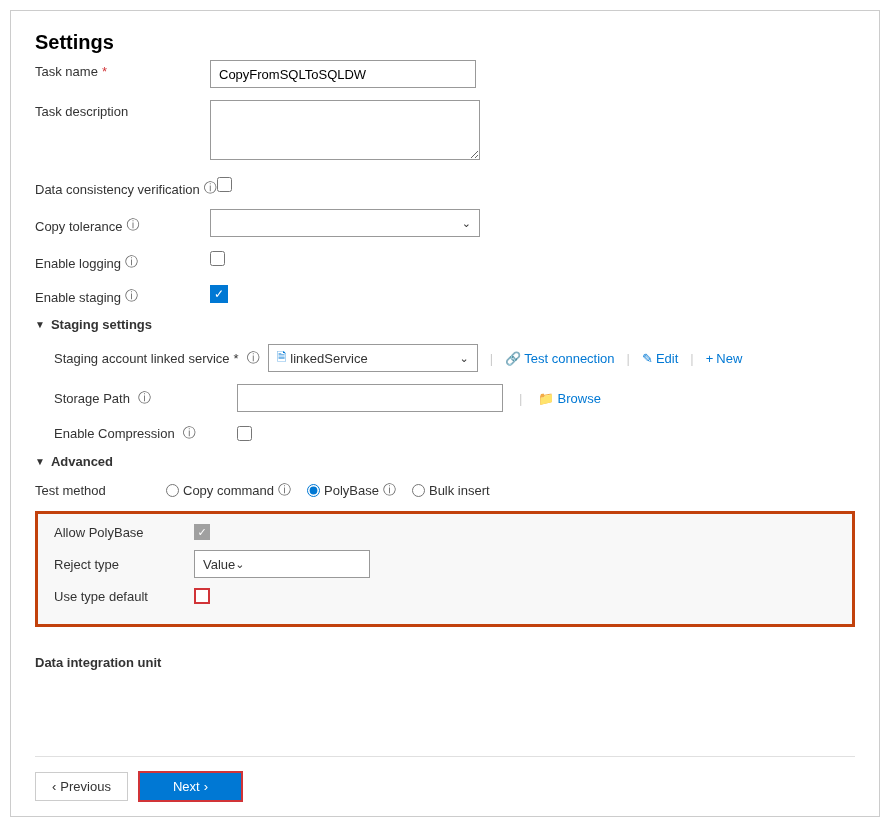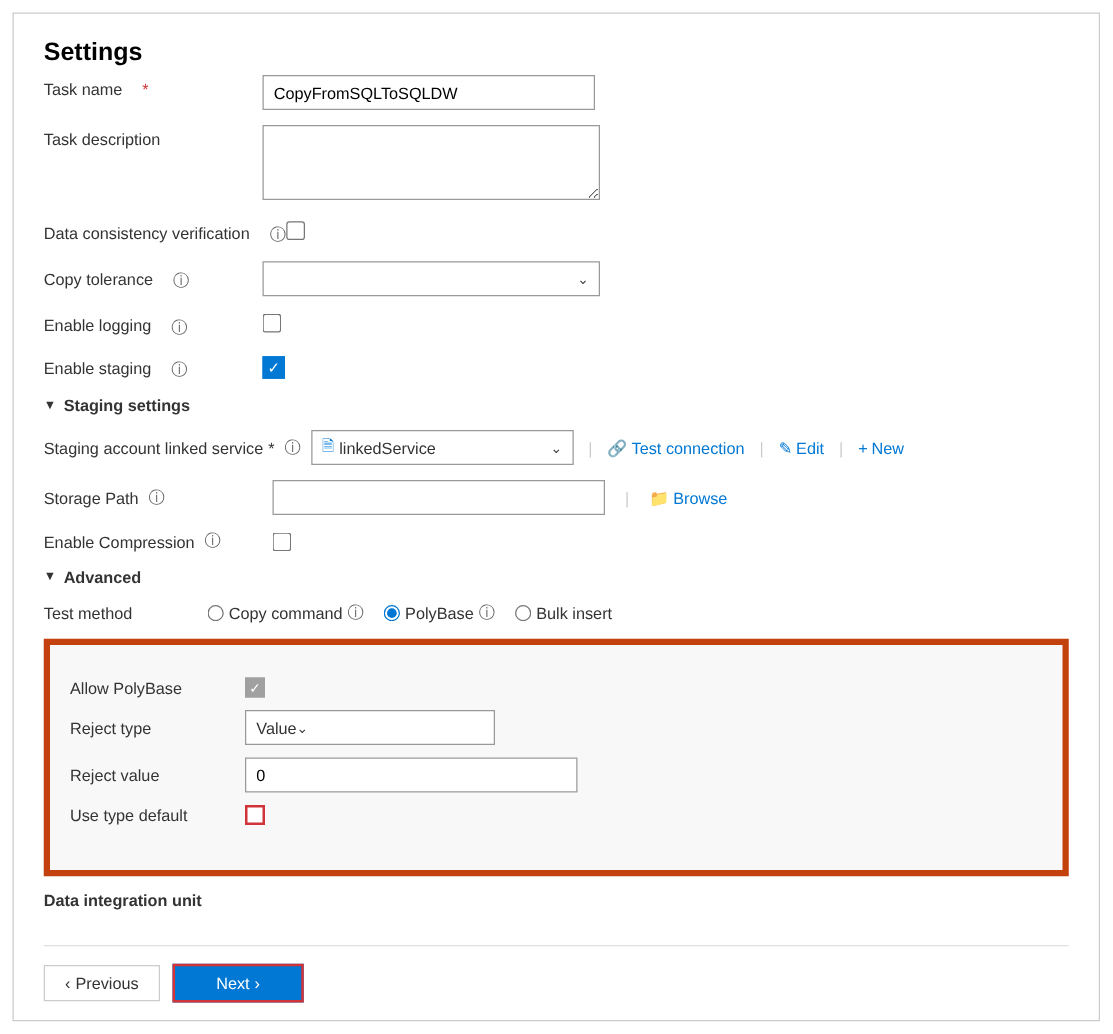--- a/index.html
+++ b/index.html
@@ -35,22 +35,22 @@
       display: flex;
       align-items: flex-start;
       margin-bottom: 12px;
     }
     .form-label {
       min-width: 175px;
       padding-top: 4px;
       font-size: 13px;
       color: #333;
       display: flex;
-      align-items: flex-start;
-      gap: 16px;
+      align-items: flex-end;
+      gap: 4px;
     }
     .form-label .required {
       color: #d13438;
     }
     .form-control {
       flex: 1;
     }
     input[type="text"] {
       border: 1px solid #999;
       padding: 4px 8px;
@@ -155,20 +155,21 @@
       margin-bottom: 12px;
       gap: 8px;
     }
     .staging-label {
       min-width: 175px;
       font-size: 13px;
       color: #333;
       display: flex;
       align-items: center;
       gap: 4px;
+      margin-left: 19px;
     }
     .linked-service-dropdown {
       display: flex;
       align-items: center;
       border: 1px solid #999;
       background: #fff;
       width: 210px;
       height: 28px;
       padding: 0 8px;
       cursor: pointer;
@@ -186,40 +187,40 @@
       color: #0078d4;
       font-size: 13px;
       cursor: pointer;
       display: flex;
       align-items: center;
       gap: 3px;
       text-decoration: none;
     }
     .polybase-section {
       background: #f8f8f8;
-      border: 5px solid #c2410c;
-      padding: 26px 16px;
-      margin-bottom: 12px;
+      border: 3px solid #c2410c;
+      padding: 10px 16px;
+      margin-bottom: 28px;
     }
     .polybase-row {
       display: flex;
       align-items: center;
       margin-bottom: 10px;
     }
     .polybase-label {
       min-width: 140px;
       font-size: 13px;
       color: #333;
     }
     .polybase-dropdown {
       display: flex;
       align-items: center;
       border: 1px solid #999;
       background: #fff;
-      width: 200px;
+      width: 176px;
       height: 28px;
       padding: 0 8px;
       cursor: pointer;
     }
     .reject-input {
       border: 1px solid #999;
       padding: 4px 8px;
       font-size: 13px;
       width: 200px;
       height: 28px;
@@ -452,24 +453,20 @@
         </div>
 
         <div class="polybase-row">
           <div class="polybase-label">Reject type</div>
           <div class="polybase-dropdown">
             <span class="dropdown-text">Value</span>
             <span class="dropdown-arrow">⌄</span>
           </div>
         </div>
 
-        <div class="polybase-row">
-          <div class="polybase-label">Reject value</div>
-          <input type="text" class="reject-input" value="0" style="">
-        </div>
 
         <div class="polybase-row">
           <div class="polybase-label">Use type default</div>
           <div class="checkbox-red-border"></div>
         </div>
       </div>
     </div>
 
     <div class="data-integration-label">Data integration unit</div>
   </div>

